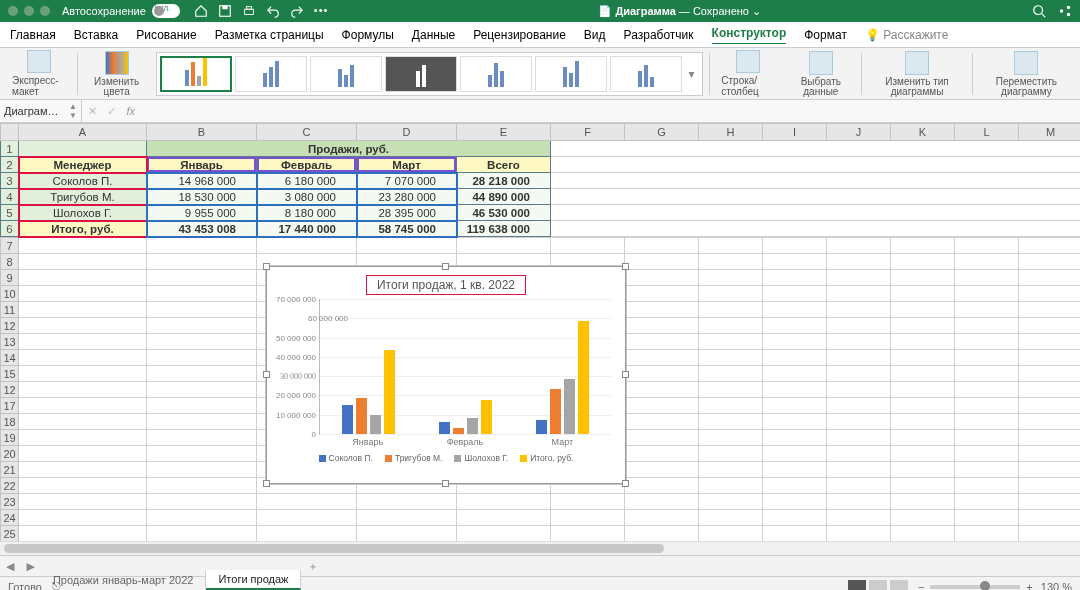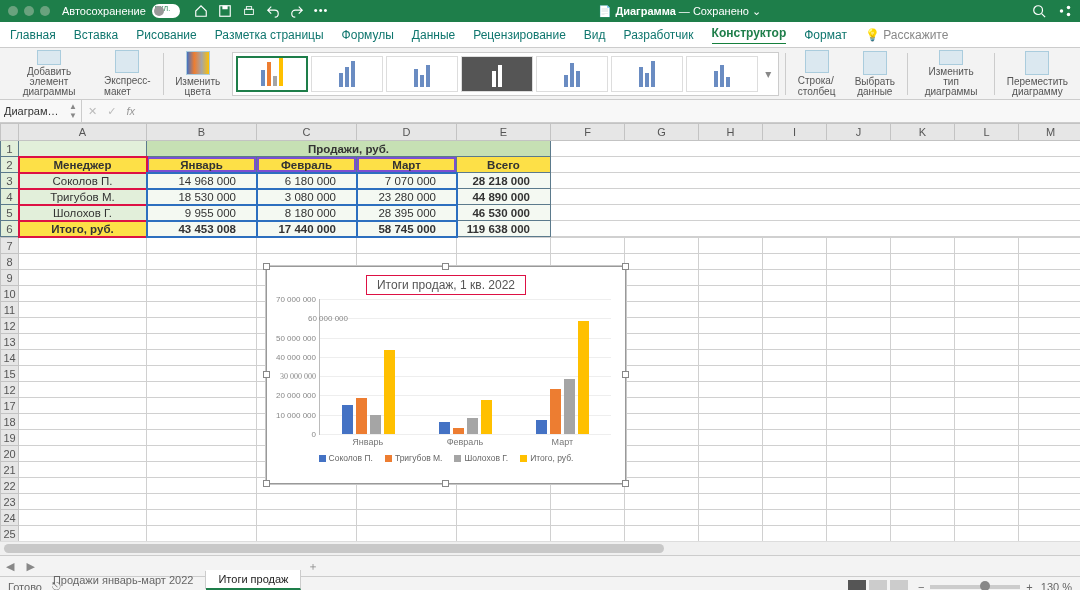--- a/index.html
+++ b/index.html
@@ -9,42 +9,42 @@
   .tl { width: 10px; height: 10px; border-radius: 50%; background: #6aa27e; }
   .autosave { display: flex; align-items: center; gap: 6px; }
   .switch { width: 28px; height: 14px; background: #fff; border-radius: 7px; position: relative; }
   .switch::after { content:""; position:absolute; left:2px; top:2px; width:10px; height:10px; border-radius:50%; background:#999; }
   .title-icons { display:flex; gap:10px; margin-left:14px; align-items:center; }
   .title-icons span { width:14px; height:14px; display:inline-block; color:#fff; }
   .doc-title { flex:1; text-align:center; font-weight:500; }
   .doc-title b { font-weight:600; }
   .right-icons { display:flex; gap:12px; }
   .tabs { height: 26px; background: #fff; border-bottom: 1px solid #ccc; display:flex; align-items:center; padding: 0 10px; gap:18px; font-size:12px; }
-  .tab { color:#0f766e; cursor:pointer; }
+  .tab { color:#000000; cursor:pointer; }
   .tab.active { color:#1e7e4a; font-weight:600; border-bottom:1px solid #15803d; padding-bottom:3px; }
   .tabs-right { margin-left:auto; display:flex; gap:8px; align-items:center; }
   .btn-light { border:1px solid #bbb; border-radius:3px; padding:3px 8px; font-size:11px; color:#1e7e4a; background:#fff; }
   .ribbon { height: 52px; background:#f3f3f3; border-bottom:1px solid #ccc; display:flex; align-items:center; padding:2px 6px; gap:6px; }
   .rgroup { display:flex; flex-direction:column; align-items:center; justify-content:center; font-size:10px; color:#555; padding:0 6px; height:100%; }
   .rgroup .ric { width:24px; height:24px; background:#dbe8f0; border:1px solid #aaccdd; margin-bottom:2px; }
   .vsep { width:1px; height:42px; background:#ccc; }
   .gallery { display:flex; gap:3px; background:#fff; border:1px solid #ccc; padding:3px; height:44px; align-items:center; }
   .gthumb { width:72px; height:36px; background:linear-gradient(#fff,#fff); border:1px solid #ddd; display:flex; align-items:flex-end; justify-content:center; gap:2px; padding-bottom:4px; }
   .gthumb.sel { border:2px solid #1e7e4a; }
   .gb { width:4px; background:#6a8cc2; }
   .namebox { height:23px; border-bottom:1px solid #ccc; display:flex; align-items:center; background:#f8f8f8; }
   .nbx { width:82px; border-right:1px solid #ccc; padding:2px 4px; font-size:11px; display:flex; align-items:center; justify-content:space-between; }
   .fxbar { flex:1; padding:2px 6px; font-size:11px; color:#999; display:flex; align-items:center; gap:10px;}
   .grid { position:relative; height: 418px; overflow:hidden; background:#fff; }
   table.sheet { border-collapse:collapse; table-layout:fixed; }
   .colhdr td { background:#e6e6e6; border:1px solid #c3c3c3; text-align:center; font-size:11px; color:#555; height:17px; }
   .rowhdr { background:#e6e6e6; border:1px solid #c3c3c3; text-align:center; font-size:11px; color:#555; width:18px; }
   td.cell { border:1px solid #d0d0d0; height:16px; font-size:11px; padding:0 4px; }
   .data-area td { border:1px solid #5b7a8c; background:#e2efda; text-align:center; font-size:11.5px; padding:1px 4px; }
-  .data-area .hdr { background:#fde047; font-weight:600; }
+  .data-area .hdr { background:#fef9c3; font-weight:600; }
   .data-area .title { background:#c6e0b4; font-weight:600; }
   .data-area .num { text-align:right; padding-right:20px; background:#f4f9f2; }
   .data-area .tot { font-weight:600; }
   .red-outline { outline:2px solid #d14; outline-offset:-1px; }
   .blue-outline { outline:2px solid #2c6fbf; outline-offset:-1px; }
   .purple-outline { box-shadow: inset 0 0 0 2px #7a4fd1; }
   .chart { position:absolute; left:266px; top:143px; width:360px; height:218px; background:#fff; border:1px solid #999; box-shadow:0 0 0 1px #c7c7c7; }
   .hd { position:absolute; width:7px; height:7px; background:#fff; border:1px solid #888; }
   .chart-title { text-align:center; margin:8px auto 4px; border:1px solid #d14; padding:2px 10px; display:table; font-size:12px; color:#555; }
   .axes { position:relative; height:136px; margin:4px 14px 2px 52px; border-left:1px solid #bbb; border-bottom:1px solid #bbb; }
@@ -150,24 +150,20 @@
   <span class="tab">Вид</span>
   <span class="tab">Разработчик</span>
   <span class="tab active">Конструктор</span>
   <span class="tab">Формат</span>
   <span style="color:#888;">💡 <span>Расскажите</span></span>
 </div>
 
 <div class="ribbon">
   <div class="rgroup">
       <div class="ric"></div>
-      <span style="text-align:center;line-height:1;">Добавить элемент диаграммы</span>
-    </div>
-  <div class="rgroup">
-      <div class="ric"></div>
       <span>Экспресс-макет</span>
     </div>
   <div class="vsep"></div>
   <div class="rgroup">
       <div class="ric" style="background:linear-gradient(90deg,#4472c4,#ed7d31,#a5a5a5,#ffc000);"></div>
       <span style="text-align:center;line-height:1;">Изменить цвета</span>
     </div>
   <div class="gallery">
     <div class="gthumb sel">
         <div class="gb" style="height:16px;"></div>

